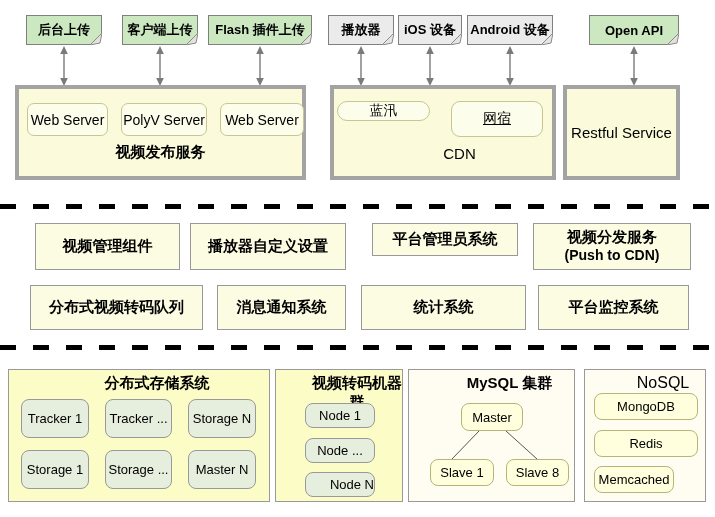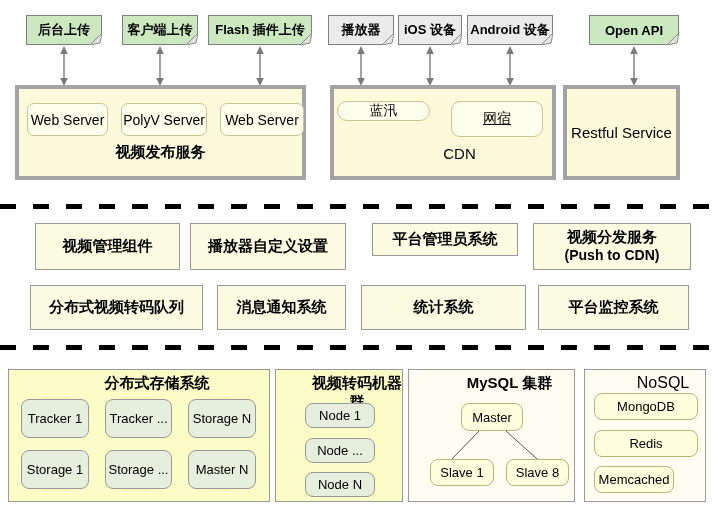--- a/index.html
+++ b/index.html
@@ -215,21 +215,21 @@
   </div>
 
   <div class="infra infra-yellow" style="left:275px;width:128px;">
     <div class="ititle">视频转码机器群</div>
     <div class="gbox" style="left:29px;top:33px;width:70px;height:25px;">
         <span>Node 1</span>
       </div>
     <div class="gbox" style="left:29px;top:68px;width:70px;height:25px;">
         <span>Node ...</span>
       </div>
-    <div class="gbox" style="left:29px;top:102px;width:70px;height:25px;">
+    <div class="gbox" style="left:29px;top:102px;width:70px;height:25px;justify-content:flex-end;">
         <span>Node N</span>
       </div>
   </div>
 
   <div class="infra infra-ivory" style="left:408px;width:167px;">
     <svg style="position:absolute;left:0;top:0;" width="167" height="133">
       <line x1="70" y1="61" x2="43" y2="89" stroke="#555" stroke-width="1"></line>
       <line x1="97" y1="61" x2="128" y2="89" stroke="#555" stroke-width="1"></line>
     </svg>
     <div class="ititle">MySQL 集群</div>

